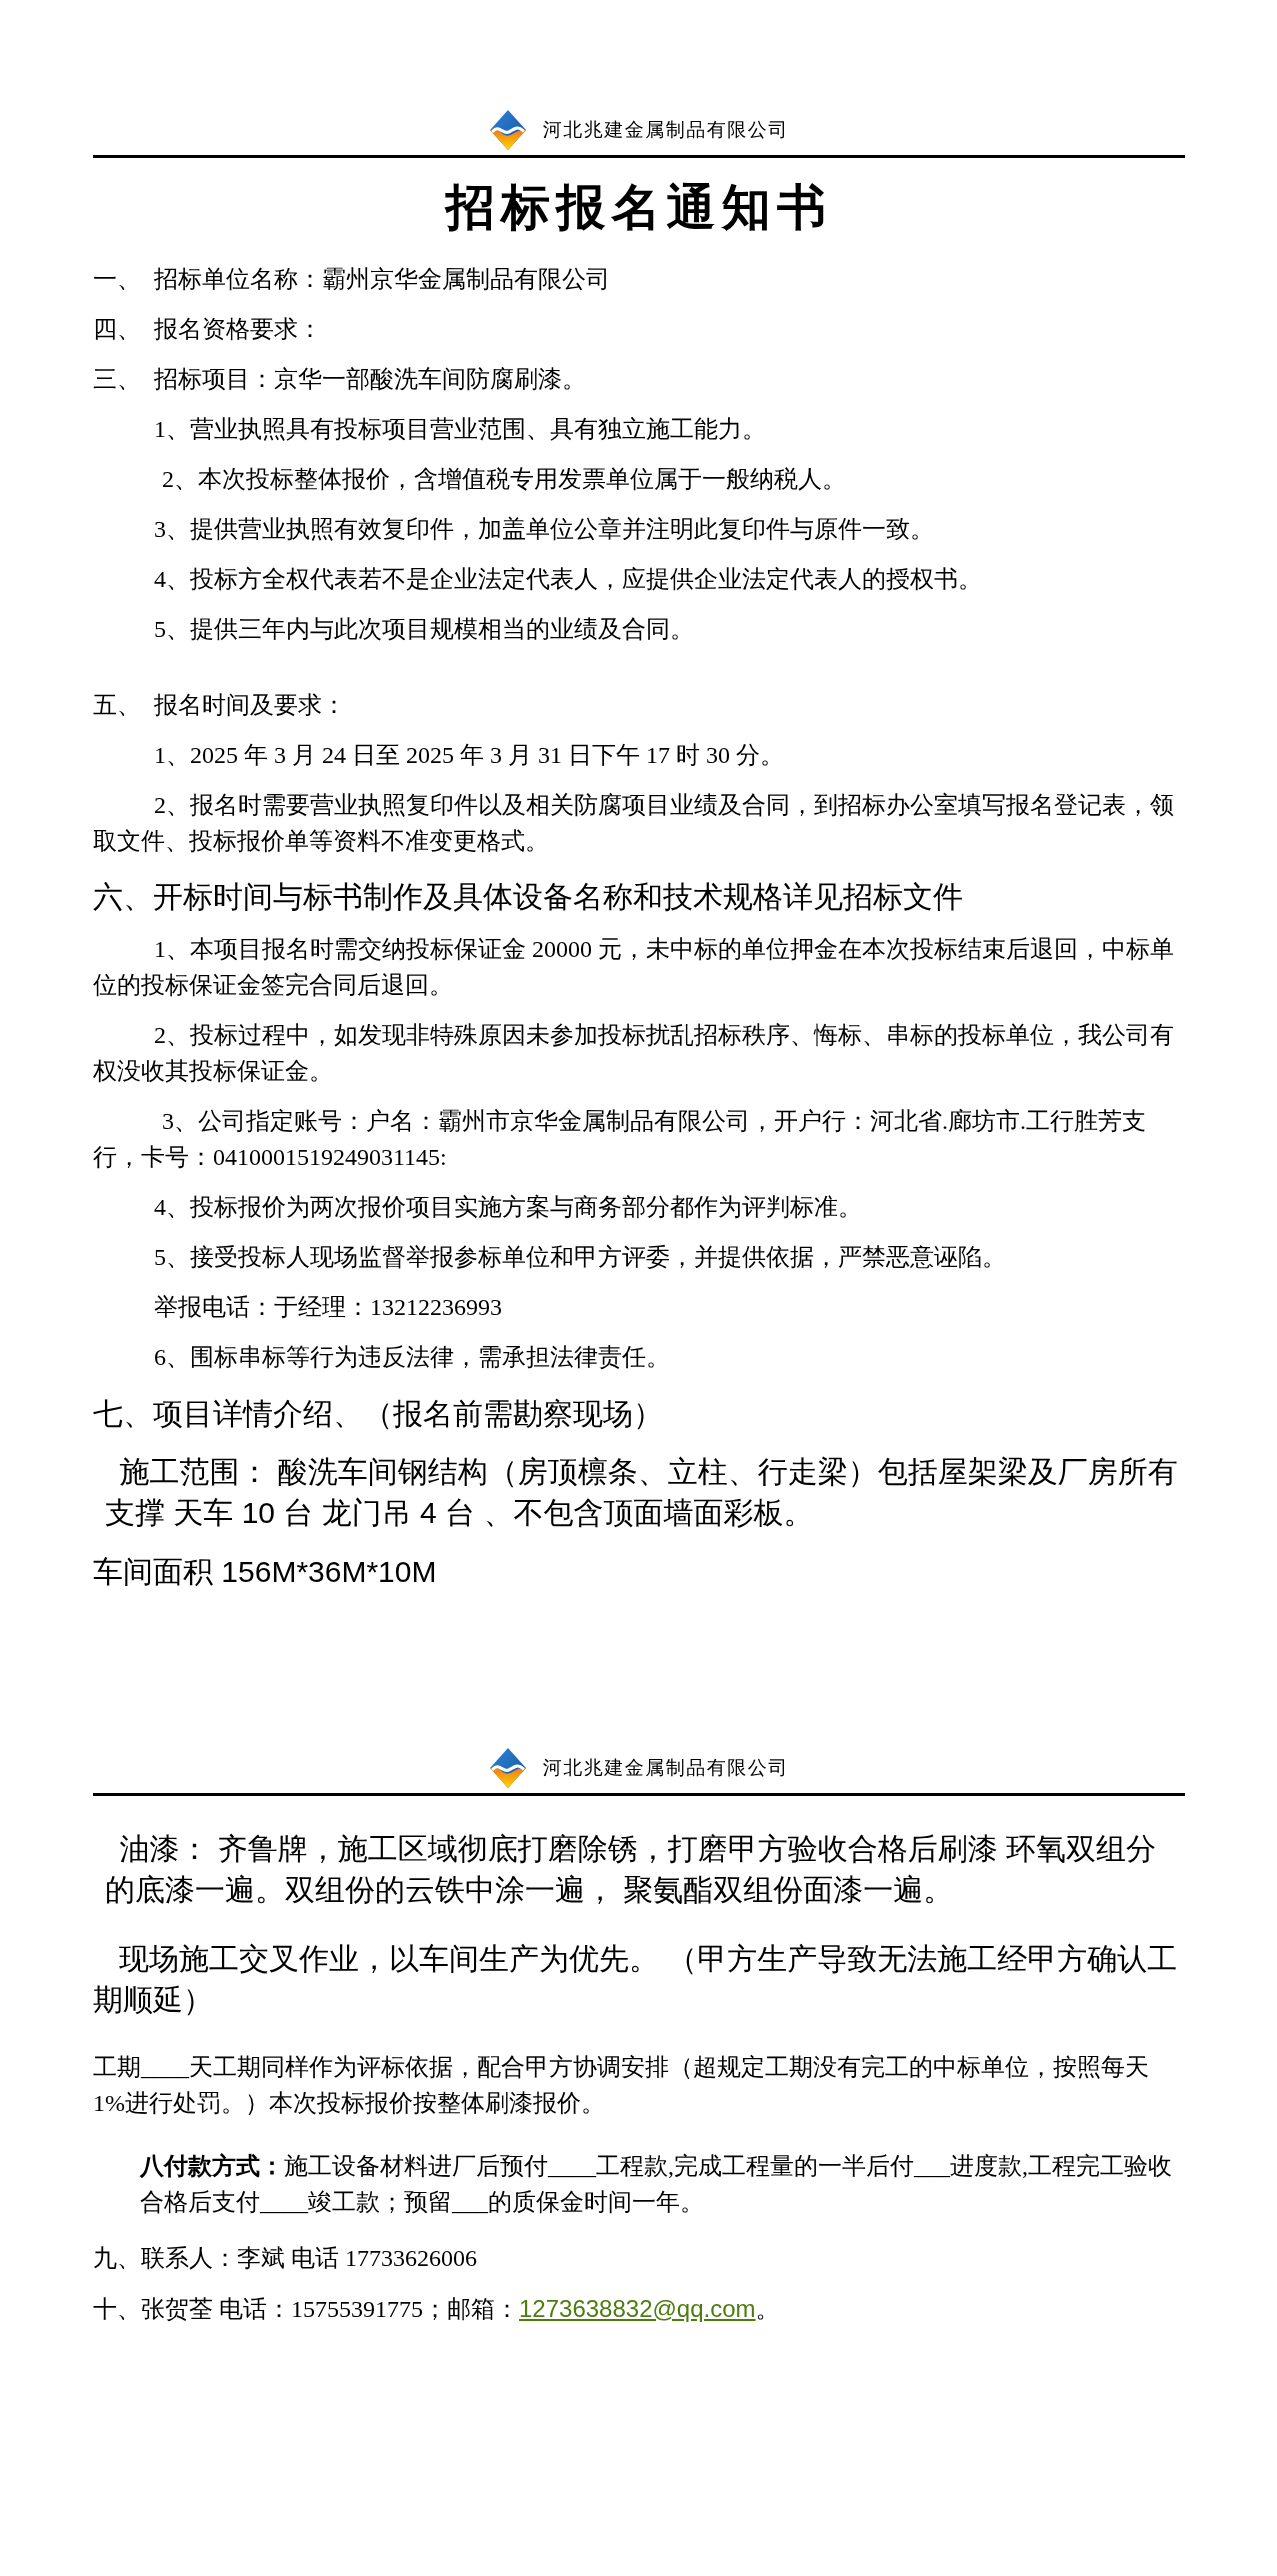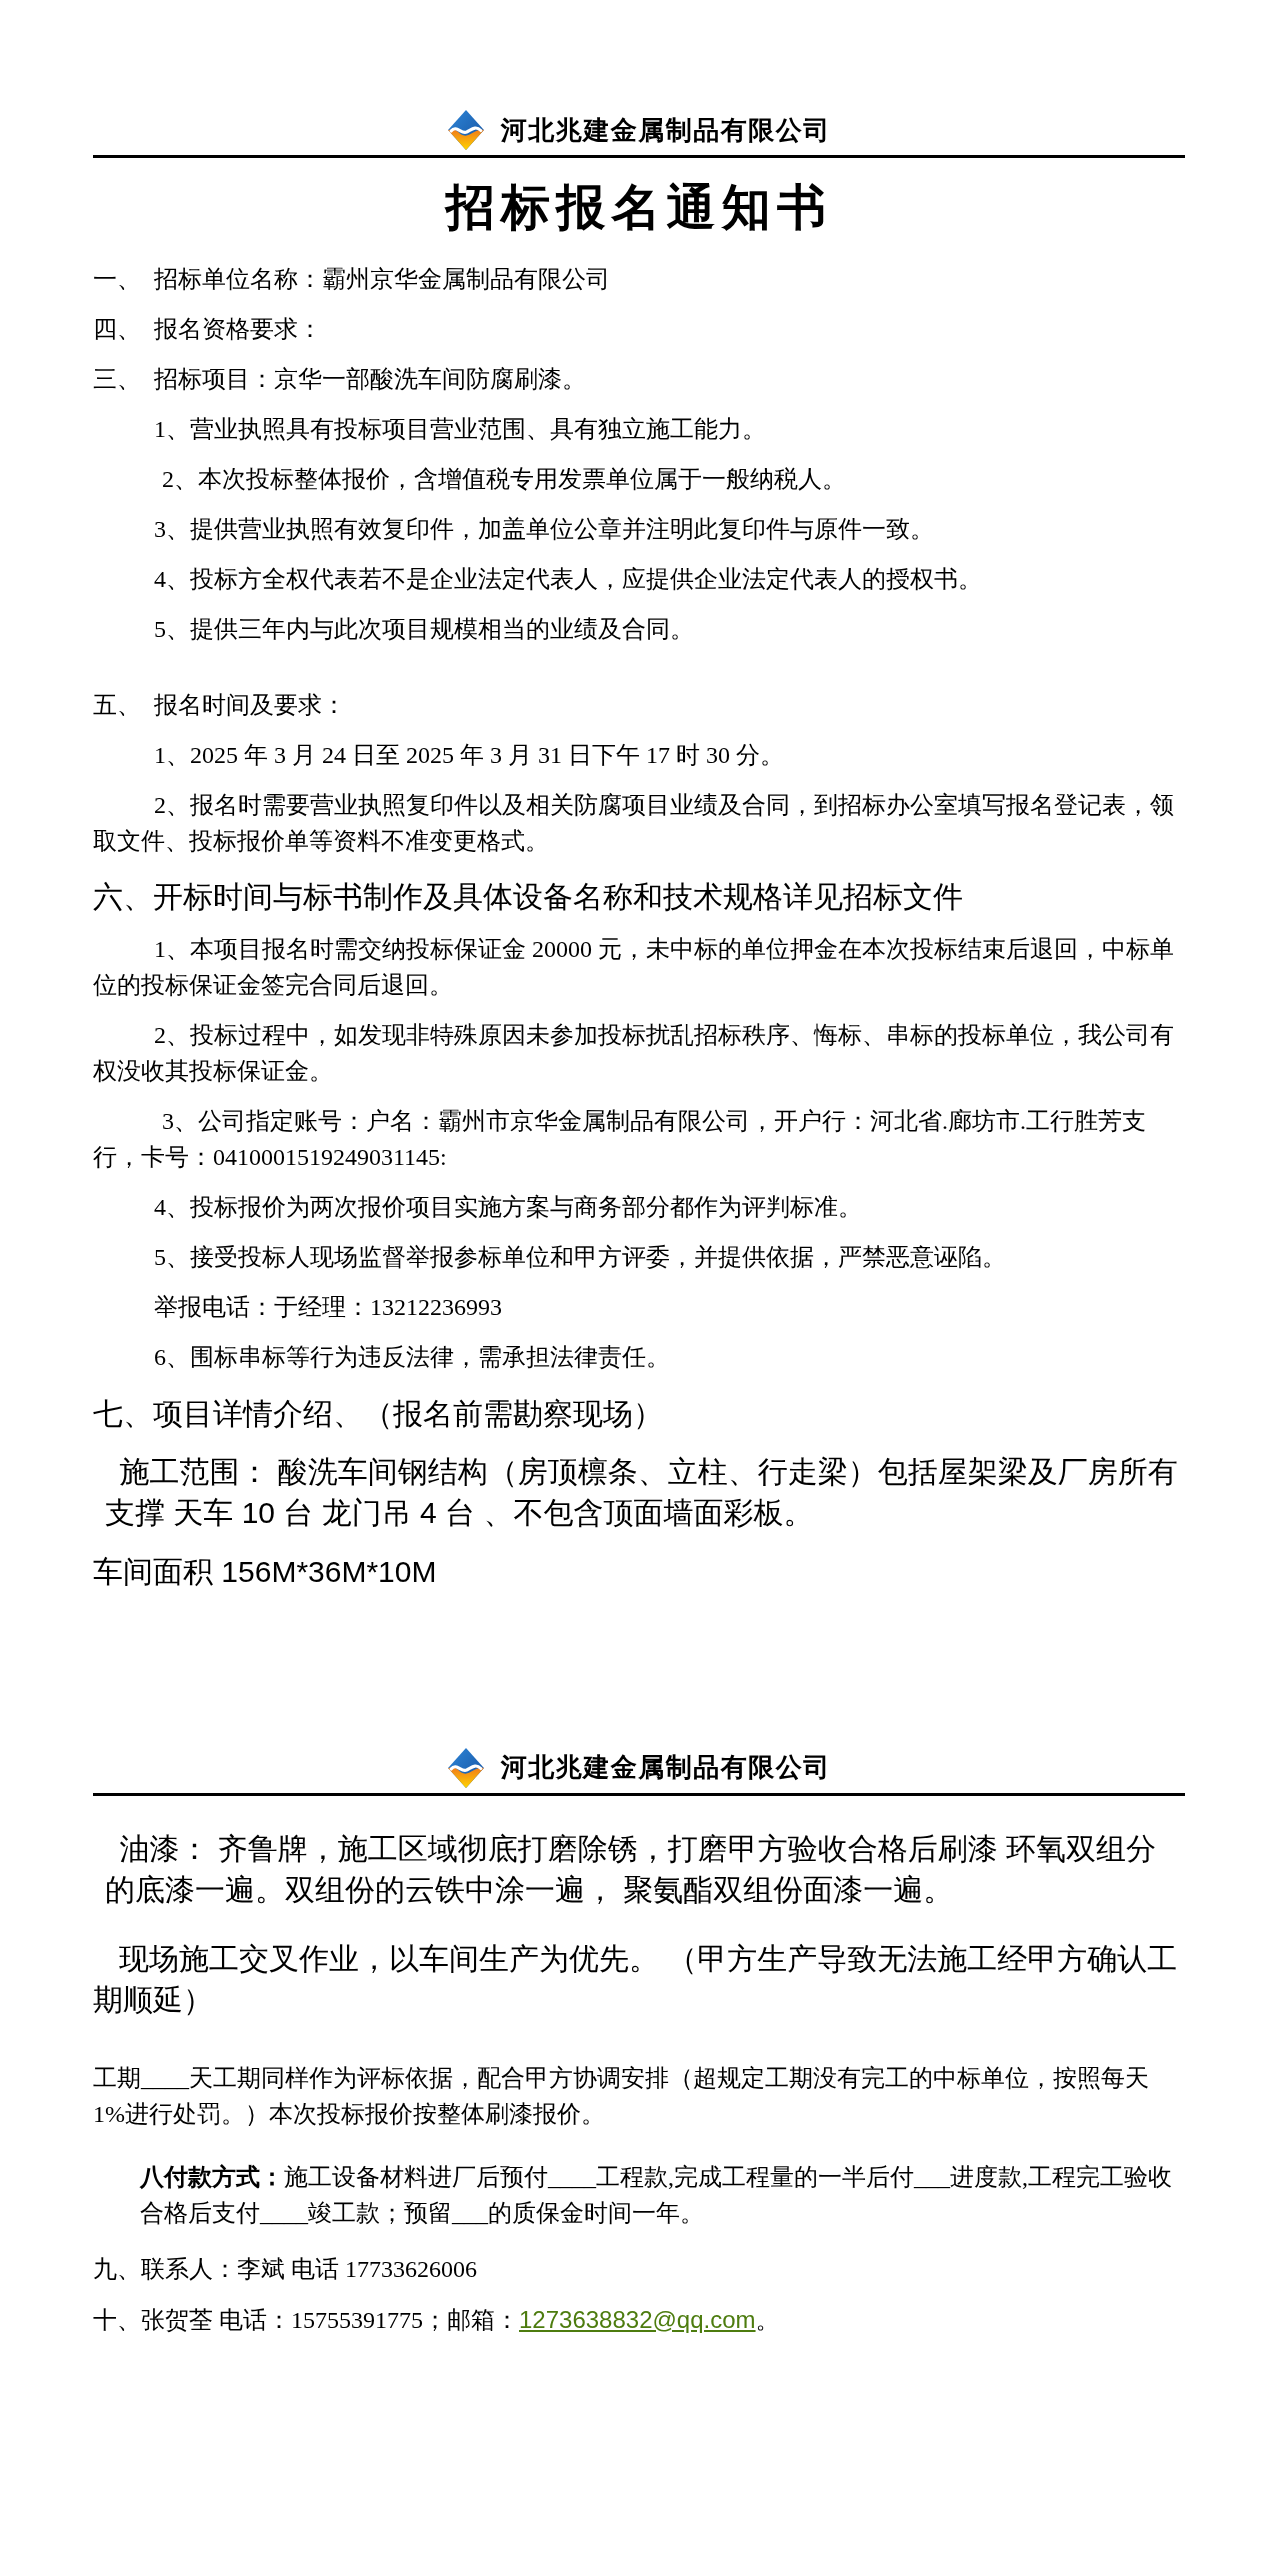--- a/index.html
+++ b/index.html
@@ -16,21 +16,21 @@
   .content { padding:0 93px; }
 
   
   .co-header {
     display:flex; align-items:center; justify-content:center; gap:15.5px;
   }
   .co-header.first { padding-top:109px; }
   .co-header.second { margin-top:155px; }
   .logo { width:38px; height:42px; flex:0 0 auto; }
   .co-name {
-    font-size:26px; letter-spacing:1.5px; white-space:nowrap;font-weight:bold;
+    font-size:19px; letter-spacing:1.5px; white-space:nowrap;
   }
   .rule { height:3.1px; background:#000; margin-top:4.1px; }
 
   
   .doc-title {
     margin-top:20.6px;
     text-align:center;
     font-size:49px;
     font-weight:bold;
     letter-spacing:6.2px;
@@ -126,21 +126,21 @@
         <polygon points="37,2 72,41 37,80 2,41" fill="url(#lgB)"></polygon>
         <path d="M2,41 L37,80 L72,41 C60,39 52,46 44,50 C34,55 26,50 22,45 C16,39 9,39 2,41 Z" fill="url(#lgO)"></path>
         <path d="M8,43 C18,30 28,50 38,45 C48,40 56,32 66,42" stroke="#ffffff" stroke-width="6" fill="none" stroke-linecap="round"></path>
       </svg>
       <span class="co-name">河北兆建金属制品有限公司</span>
     </div>
     <div class="rule"></div>
 
     <p class="hei indent-sm" style="margin-top:32px;">油漆： 齐鲁牌，施工区域彻底打磨除锈，打磨甲方验收合格后刷漆 环氧双组分的底漆一遍。双组份的云铁中涂一遍， 聚氨酯双组份面漆一遍。</p>
     <p class="hei indent-md" style="margin-top:28px;">现场施工交叉作业，以车间生产为优先。 （甲方生产导致无法施工经甲方确认工期顺延）</p>
-    <p style="margin-top:40px;">工期____天工期同样作为评标依据，配合甲方协调安排（超规定工期没有完工的中标单位，按照每天 1%进行处罚。）本次投标报价按整体刷漆报价。</p>
+    <p style="margin-top:29px;">工期____天工期同样作为评标依据，配合甲方协调安排（超规定工期没有完工的中标单位，按照每天 1%进行处罚。）本次投标报价按整体刷漆报价。</p>
     <p style="margin-top:27px;margin-left:47px;"><span class="hei-inline">八付款方式：</span><span>施工设备材料进厂后预付____工程款,完成工程量的一半后付___进度款,工程完工验收合格后支付____竣工款；预留___的质保金时间一年。</span></p>
     <p style="margin-top:20.6px;">九、联系人：李斌  电话 17733626006</p>
     <p style="margin-top:14.4px;"><span>十、张贺荃  电话：15755391775；邮箱：</span><a class="doclink">1273638832@qq.com</a><span>。</span></p>
 
   </div>
 
 </div>
 
 
 </body></html>

